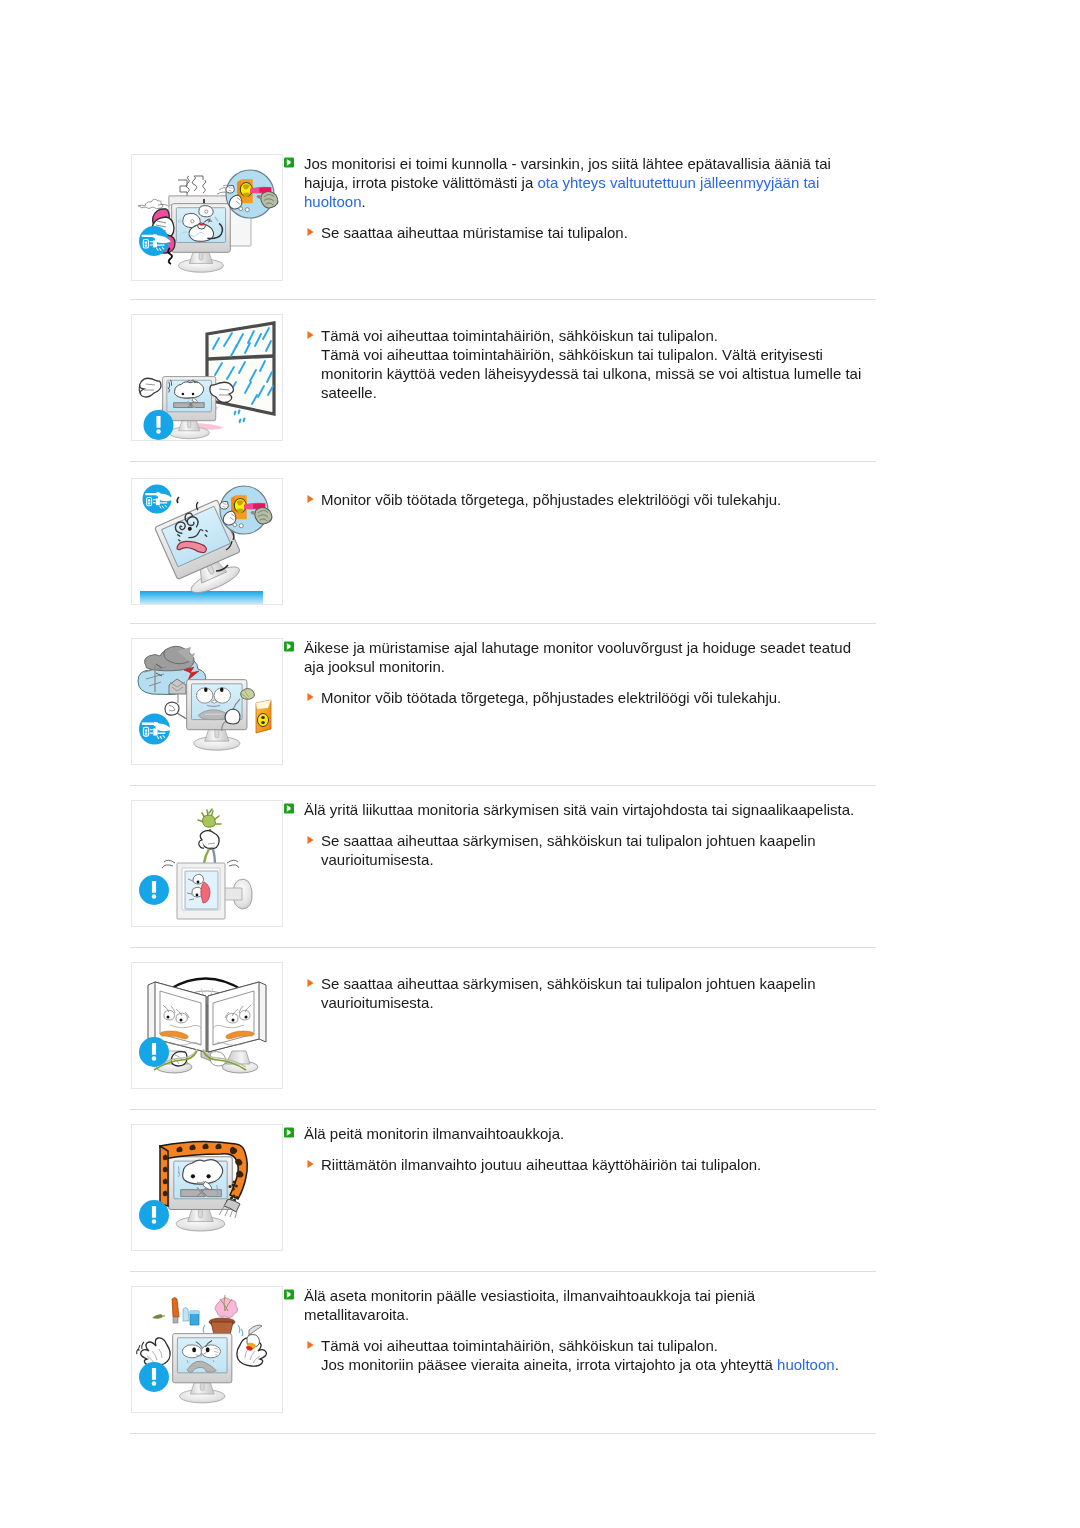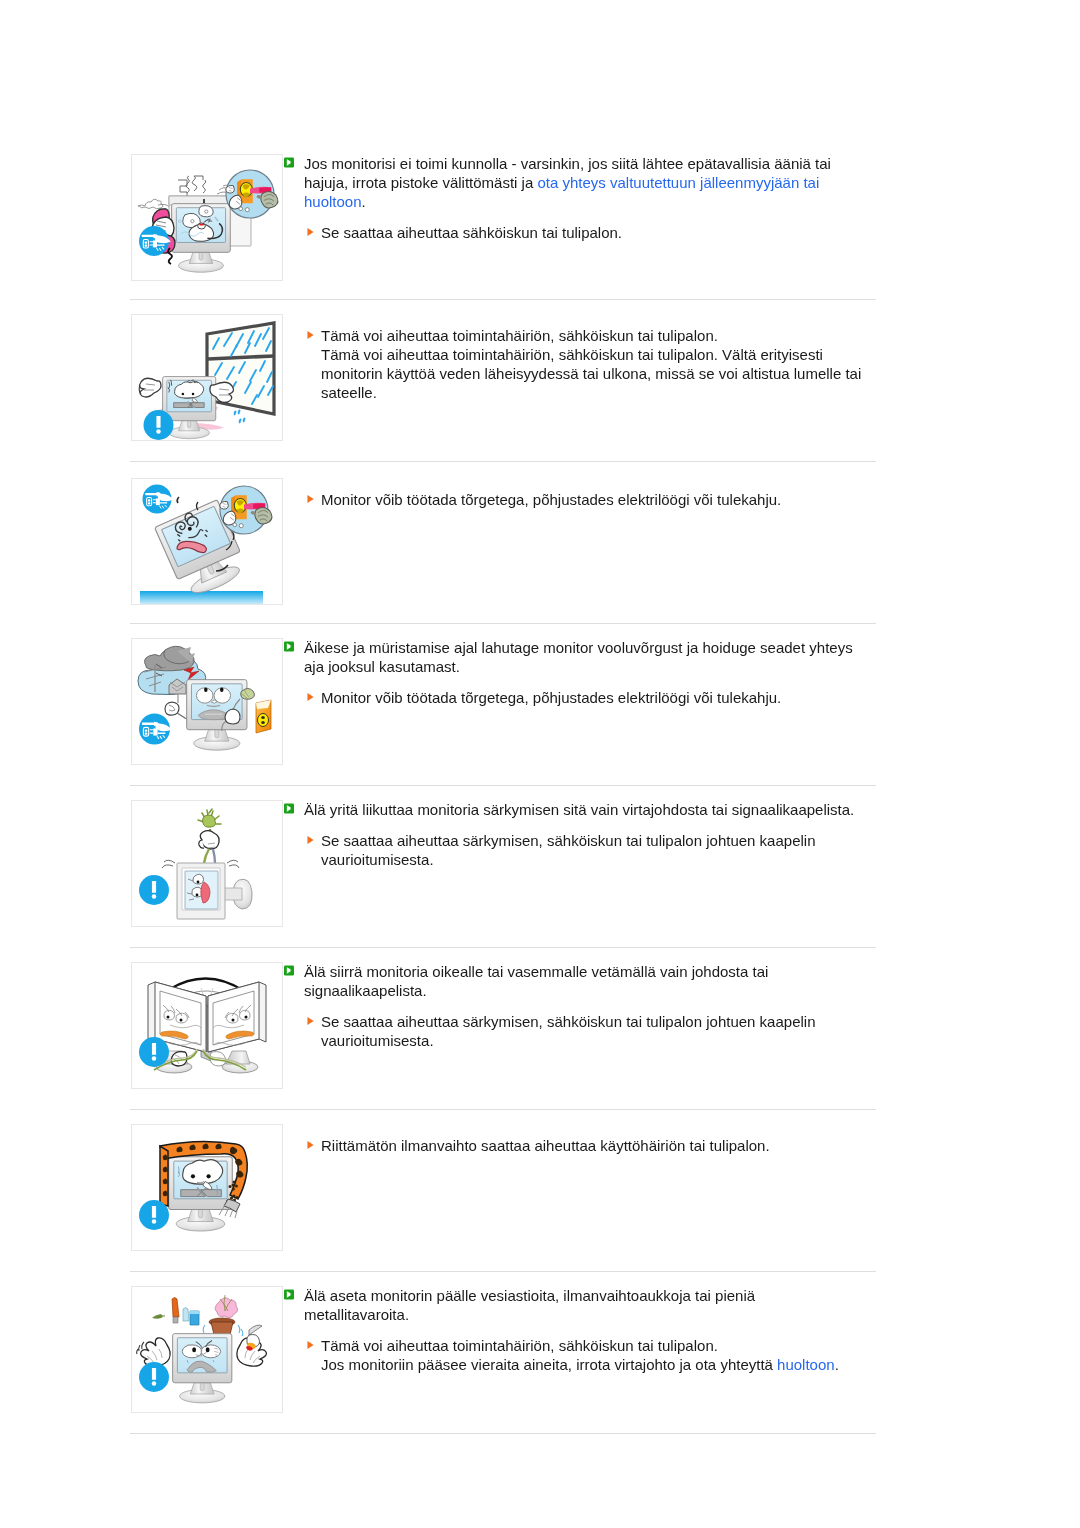--- a/index.html
+++ b/index.html
@@ -132,21 +132,21 @@
           <svg class="gbul" viewBox="0 0 11 11">
             <rect x="0" y="0" width="11" height="11" rx="1.5" fill="#19a219"></rect>
             <path d="M3.1 1.8 L3.1 9.2 L8.1 5.7 L6.4 5.3 L7.6 4.4 Z" fill="#fff"></path>
           </svg>
           <div class="htext"><span>Jos monitorisi ei toimi kunnolla - varsinkin, jos siitä lähtee epätavallisia ääniä tai hajuja, irrota pistoke välittömästi ja </span><a class="lnk" href="#">ota yhteys valtuutettuun jälleenmyyjään tai huoltoon</a><span>.</span></div>
         </div>
       <div class="sub">
           <svg class="obul" viewBox="0 0 8 10">
             <path d="M0.5 0.4 L7.6 5.1 L0.5 9.6 Z" fill="#f4701f"></path>
           </svg>
-          <div class="stext"><span>Se saattaa aiheuttaa sähköiskun tai tulipalon.</span></div>
+          <div class="stext"><span>Se saattaa aiheuttaa müristamise tai tulipalon.</span></div>
         </div>
     </div>
   </div>
     <div class="row" style="top:314px">
     <div class="thumb">
         <svg width="150" height="125" viewBox="0 0 150 125">
           <defs>
 <linearGradient id="bez" x1="0" y1="0" x2="0" y2="1">
               <stop offset="0" stop-color="#d8f0fa"></stop>
               <stop offset="1" stop-color="#bfe3f4"></stop>
@@ -433,21 +433,21 @@
   </g>
 </g>
         </svg>
       </div>
     <div class="body">
       <div class="hdr">
           <svg class="gbul" viewBox="0 0 11 11">
             <rect x="0" y="0" width="11" height="11" rx="1.5" fill="#19a219"></rect>
             <path d="M3.1 1.8 L3.1 9.2 L8.1 5.7 L6.4 5.3 L7.6 4.4 Z" fill="#fff"></path>
           </svg>
-          <div class="htext"><span>Äikese ja müristamise ajal lahutage monitor vooluvõrgust ja hoiduge seadet yhteys aja jooksul kasutamast.</span></div>
+          <div class="htext"><span>Äikese ja müristamise ajal lahutage monitor vooluvõrgust ja hoiduge seadet teatud aja jooksul monitorin.</span></div>
         </div>
       <div class="sub">
           <svg class="obul" viewBox="0 0 8 10">
             <path d="M0.5 0.4 L7.6 5.1 L0.5 9.6 Z" fill="#f4701f"></path>
           </svg>
           <div class="stext"><span>Monitor võib töötada tõrgetega, põhjustades elektrilöögi või tulekahju.</span></div>
         </div>
     </div>
   </div>
     <div class="row" style="top:800px">
@@ -608,27 +608,20 @@
  <path d="M114 104 q-14 -8 -28 -9 q-10 0 -15 -9" stroke="#c0c0a0" stroke-width="1.4" fill="none"></path>
  <g transform="translate(22,89) scale(0.9375)">
   <circle cx="0" cy="0" r="16" fill="#16a6e8"></circle>
   <rect x="-2.2" y="-9.6" width="4.4" height="12.6" rx="0.4" fill="#fff"></rect>
   <circle cx="0" cy="6.8" r="2.4" fill="#fff"></circle>
             </g>
 </g>
         </svg>
       </div>
     <div class="body">
-      <div class="hdr">
-          <svg class="gbul" viewBox="0 0 11 11">
-            <rect x="0" y="0" width="11" height="11" rx="1.5" fill="#19a219"></rect>
-            <path d="M3.1 1.8 L3.1 9.2 L8.1 5.7 L6.4 5.3 L7.6 4.4 Z" fill="#fff"></path>
-          </svg>
-          <div class="htext"><span>Älä siirrä monitoria oikealle tai vasemmalle vetämällä vain johdosta tai signaalikaapelista.</span></div>
-        </div>
       <div class="sub">
           <svg class="obul" viewBox="0 0 8 10">
             <path d="M0.5 0.4 L7.6 5.1 L0.5 9.6 Z" fill="#f4701f"></path>
           </svg>
           <div class="stext"><span>Se saattaa aiheuttaa särkymisen, sähköiskun tai tulipalon johtuen kaapelin vaurioitumisesta.</span></div>
         </div>
     </div>
   </div>
     <div class="row" style="top:1124px">
     <div class="thumb">
@@ -713,25 +706,32 @@
  <path d="M93 80 l-6 10 M97 82 l-4 9 M101 84 l-3 8 M105 86 l-2 7" stroke="#8a8a8a" stroke-width="0.9"></path>
  <g transform="translate(22,90) scale(0.9375)">
   <circle cx="0" cy="0" r="16" fill="#16a6e8"></circle>
   <rect x="-2.2" y="-9.6" width="4.4" height="12.6" rx="0.4" fill="#fff"></rect>
   <circle cx="0" cy="6.8" r="2.4" fill="#fff"></circle>
             </g>
 </g>
         </svg>
       </div>
     <div class="body">
+      <div class="hdr">
+          <svg class="gbul" viewBox="0 0 11 11">
+            <rect x="0" y="0" width="11" height="11" rx="1.5" fill="#19a219"></rect>
+            <path d="M3.1 1.8 L3.1 9.2 L8.1 5.7 L6.4 5.3 L7.6 4.4 Z" fill="#fff"></path>
+          </svg>
+          <div class="htext"><span>Älä peitä monitorin ilmanvaihtoaukkoja.</span></div>
+        </div>
       <div class="sub">
           <svg class="obul" viewBox="0 0 8 10">
             <path d="M0.5 0.4 L7.6 5.1 L0.5 9.6 Z" fill="#f4701f"></path>
           </svg>
-          <div class="stext"><span>Riittämätön ilmanvaihto saattaa aiheuttaa käyttöhäiriön tai tulipalon.</span></div>
+          <div class="stext"><span>Riittämätön ilmanvaihto joutuu aiheuttaa käyttöhäiriön tai tulipalon.</span></div>
         </div>
     </div>
   </div>
     <div class="row" style="top:1286px">
     <div class="thumb">
         <svg width="150" height="125" viewBox="0 0 150 125">
           <defs>
 <linearGradient id="bez" x1="0" y1="0" x2="0" y2="1">
               <stop offset="0" stop-color="#d8f0fa"></stop>
               <stop offset="1" stop-color="#bfe3f4"></stop>

